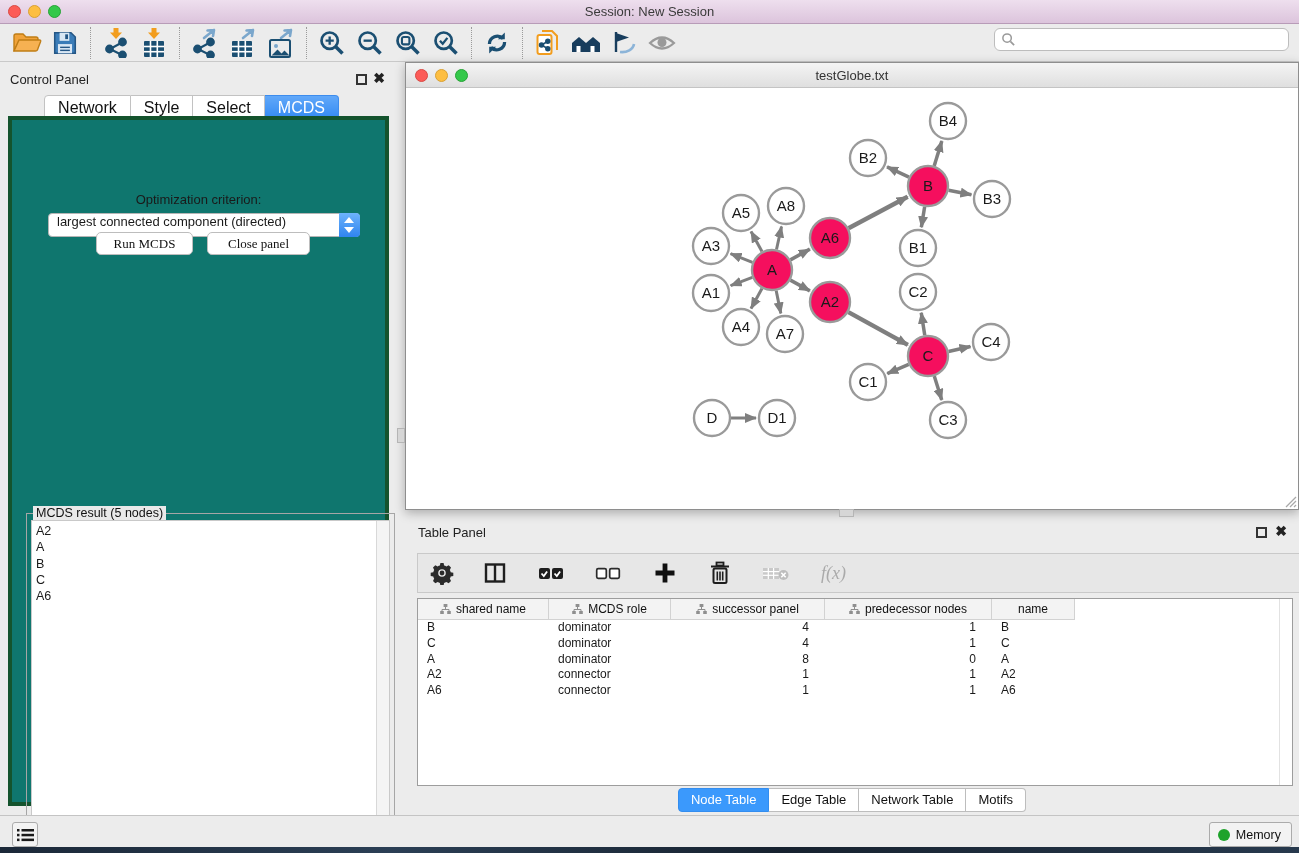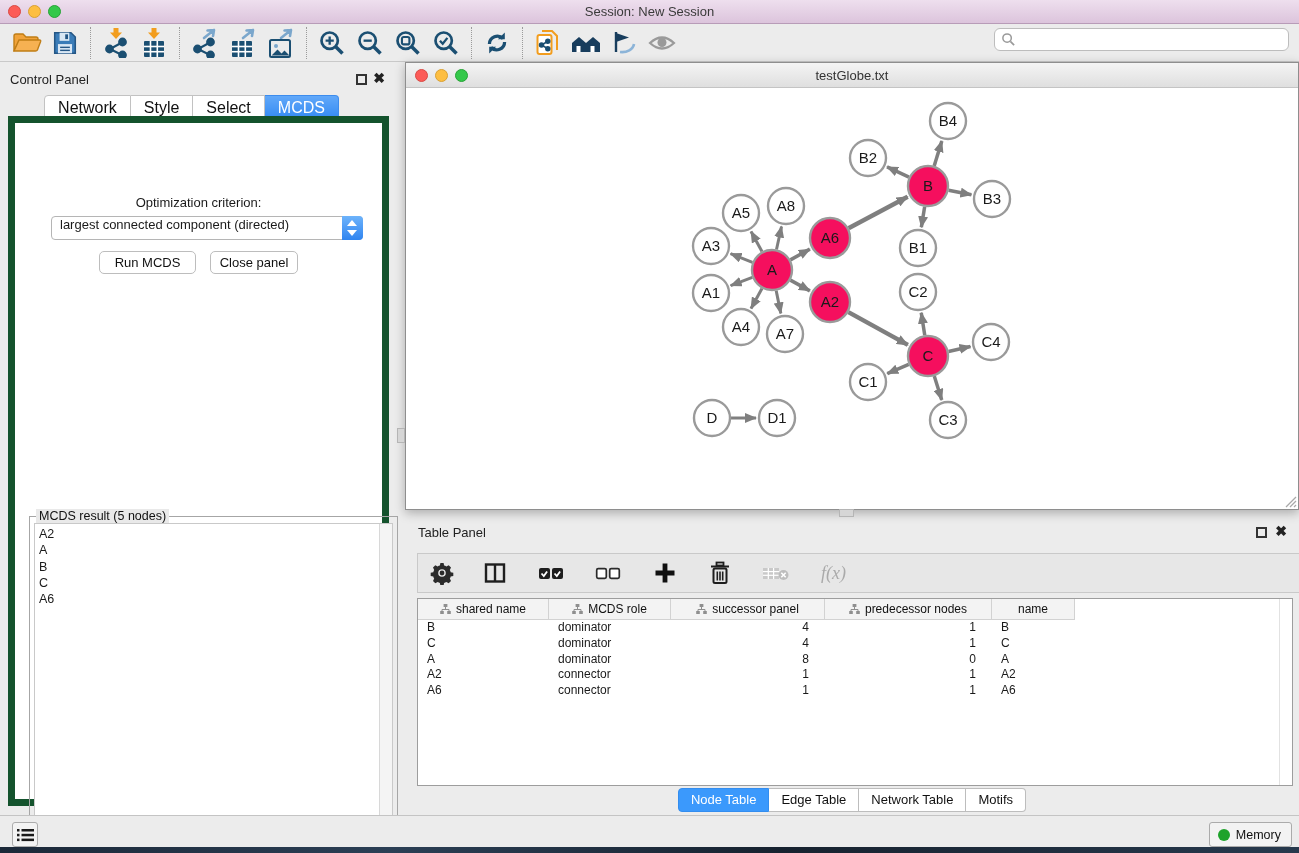--- a/index.html
+++ b/index.html
@@ -49,43 +49,43 @@
   }
   .cp-tab {
     font-size:16px; padding:3px 13px 4px; background:#fff; border:1px solid #c2c2c2;
     border-left-width:0; color:#111;text-align:right;
   }
   .cp-tab:first-child { border-left-width:1px; border-radius:4px 0 0 4px; }
   .cp-tab:last-child  { border-radius:0 4px 4px 0; }
   .cp-tab.active { background:linear-gradient(#61a8f9,#2f87f2); color:#fff; border-color:#3d8ced; }
   .cp-box {
     position:absolute; left:8px; top:54px; width:381px; height:690px;
-    background:#ffffff; border:7px solid #14532d;
+    background:#0f766e; border:4px solid #14532d;
   }
   .opt-label { position:absolute; left:0; right:0; top:72px; text-align:center; font-size:13px; }
   .criterion {
     position:absolute; left:36px; top:93px; width:312px; height:24px;
     background:#fff; border:1px solid #b5b5b5; border-radius:4px;
     display:flex; align-items:flex-start; font-size:13px;
   }
   .criterion .val { flex:1; padding-left:8px; }
   .stepper {
     width:21px; height:24px; margin:-1px; border-radius:0 4px 4px 0;
     background:linear-gradient(#6db3fb,#2f84f0); position:relative;
   }
   .stepper .up, .stepper .dn {
     position:absolute; left:5px; width:0; height:0;
     border-left:5.5px solid transparent; border-right:5.5px solid transparent;
   }
   .stepper .up { top:4px;    border-bottom:6px solid #fff; }
   .stepper .dn { bottom:4px; border-top:6px solid #fff; }
   .cp-btn {
-    position:absolute; top:128px; height:23px; background:#fff;
+    position:absolute; top:112px; height:23px; background:#fff;
     border:1px solid #bdbdbd; border-radius:5px; font-size:13px;
-    font-family:Liberation Sans, sans-serif; color:#111;
+    font-family:Liberation Serif, serif; color:#111;
   }
   .mcds-fieldset {
     position:absolute; left:14px; top:393px; width:369px; height:345px;
     border:1px solid #a6a6a6;
   }
   .mcds-legend {
     position:absolute; left:6px; top:-8px; background:#e9e9e9;
     font-size:12.5px; padding:0 3px; color:#111;
   }
   .mcds-list {
@@ -347,21 +347,21 @@
   <div class="cp-box">
     <div class="opt-label">Optimization criterion:</div>
     <div class="criterion">
       <span class="val">largest connected component (directed)</span>
       <span class="stepper">
           <span class="up"></span>
           <span class="dn"></span>
         </span>
     </div>
     <button class="cp-btn" style="left:84px; width:97px">Run MCDS</button>
-    <button class="cp-btn" style="left:195px; width:88px">Close panel</button>
+    <button class="cp-btn" style="left:195px; width:103px">Close panel</button>
     <div class="mcds-fieldset">
       <div class="mcds-legend">MCDS result (5 nodes)</div>
       <div class="mcds-list">
         <div class="mcds-items">
             <div class="list-item">A2</div>
             <div class="list-item">A</div>
             <div class="list-item">B</div>
             <div class="list-item">C</div>
             <div class="list-item">A6</div>
           </div>

